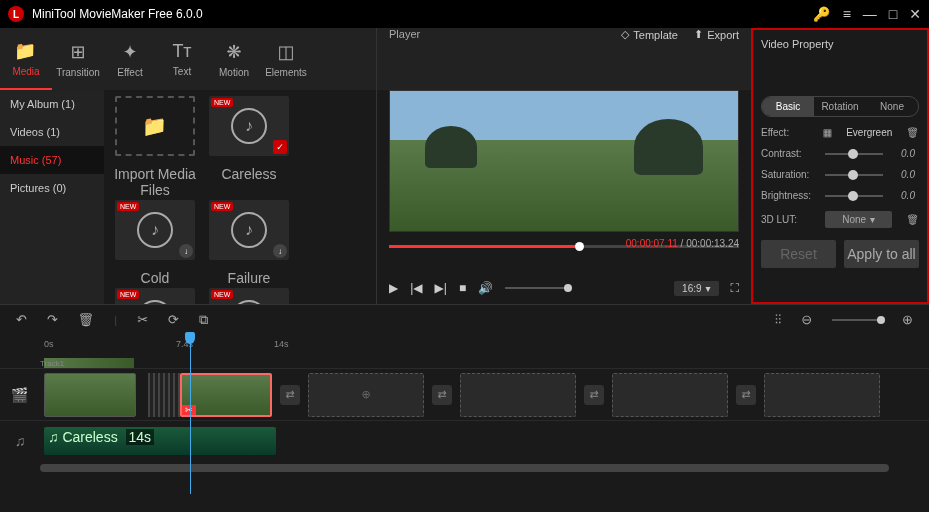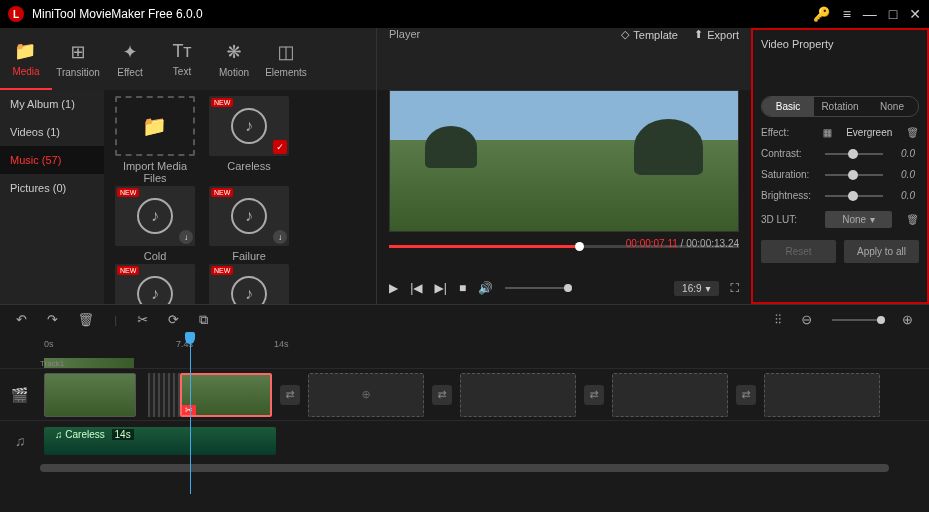--- a/index.html
+++ b/index.html
@@ -19,21 +19,21 @@
 .sidebar { width: 104px; background: #232323; }
 .side-item { padding: 8px 10px; cursor: pointer; font-size: 11px; color: #ccc; }
 .side-item.active { background: #111; color: #f33; }
 .downloadyt { color: #aaa; font-size: 10px; text-align: right; padding: 6px 8px; cursor: pointer; }
 .media-grid { flex: 1; padding: 4px 8px; overflow: hidden; }
 .media-row { display: flex; gap: 8px; margin-top: 2px; }
 .media-item { width: 86px; text-align: center; position: relative; }
 .media-thumb { width: 80px; height: 60px; background: #2a2a2a; border-radius: 2px; display: flex; align-items: center; justify-content: center; position: relative; margin: 0 auto; }
 .media-thumb.import { border: 2px dashed #555; background: transparent; }
 .media-thumb .circle { width: 36px; height: 36px; border: 2px solid #aaa; border-radius: 50%; display: flex; align-items: center; justify-content: center; font-size: 16px; color: #aaa; }
-.media-label { font-size: 11px; color: #aaa; margin-top: 4px; }
+.media-label { font-size: 14px; color: #aaa; margin-top: 10px; }
 .new-badge { position: absolute; top: 2px; left: 2px; background: #c00; color: #fff; font-size: 7px; padding: 1px 3px; border-radius: 2px; }
 .check-badge { position: absolute; bottom: 2px; right: 2px; width: 14px; height: 14px; background: #c00; border-radius: 2px; color: #fff; font-size: 9px; display: flex; align-items: center; justify-content: center; }
 .dl-btn { position: absolute; bottom: 2px; right: 2px; width: 14px; height: 14px; background: #444; border-radius: 50%; color: #fff; font-size: 8px; display: flex; align-items: center; justify-content: center; }
 .player-panel { flex: 1; background: #1a1a1a; display: flex; flex-direction: column; border-left: 1px solid #333; }
 .video { flex: 1; margin: 0 12px; background: linear-gradient(to bottom, #8ab5d6 0%, #8ab5d6 35%, #5a7a4a 35%, #3a5a2a 100%); position: relative; border: 1px solid #333; overflow: hidden; }
 .video::before { content: ''; position: absolute; top: 25%; left: 10%; width: 15%; height: 30%; background: #2a3a2a; border-radius: 50% 50% 10% 10%; }
 .video::after { content: ''; position: absolute; top: 20%; right: 10%; width: 20%; height: 40%; background: #2a3a2a; border-radius: 50% 50% 10% 10%; }
 .seek { height: 18px; margin: 6px 12px 16px; position: relative; }
 .seek-track { height: 3px; background: #444; position: relative; top: 7px; }
 .seek-fill { height: 3px; background: #f33; width: 53%; position: absolute; top: 7px; }
@@ -50,39 +50,39 @@
 .prop-tab { flex: 1; text-align: center; padding: 4px 0; cursor: pointer; font-size: 10px; }
 .prop-tab.active { background: #444; color: #fff; }
 .prop-row { display: flex; align-items: center; margin: 10px 0; gap: 14px; }
 .prop-row .lbl { width: 50px; }
 .prop-row .val { width: 22px; text-align: center; font-style: italic; }
 .slider { flex: 1; height: 2px; background: #555; position: relative; }
 .slider::after { content: ''; position: absolute; left: 40%; top: -4px; width: 10px; height: 10px; background: #ccc; border-radius: 50%; }
 .effect-name { flex: 1; color: #ccc; }
 .select3dlut { flex: 1; background: #444; padding: 3px 6px; border-radius: 2px; display: flex; justify-content: center; align-items: center; gap: 4px; }
 .prop-btns { display: flex; gap: 8px; margin-top: 12px; }
-.prop-btn { flex: 1; text-align: center; padding: 6px 0; background: #3a3a3a; border-radius: 2px; cursor: pointer; font-size: 10px; }
+.prop-btn { flex: 1; text-align: center; padding: 6px 0; background: #3a3a3a; border-radius: 2px; cursor: pointer; font-size: 14px; }
 .prop-btn.disabled { color: #666; }
 .toolbar { height: 30px; background: #1a1a1a; display: flex; align-items: center; padding: 0 16px; gap: 20px; border-top: 1px solid #333; }
 .toolbar .t { cursor: pointer; color: #aaa; font-size: 13px; }
 .toolbar .spacer { flex: 1; }
 .timeline { background: #1a1a1a; }
 .ruler { height: 20px; display: flex; align-items: center; padding-left: 60px; font-size: 9px; color: #888; position: relative; }
 .playhead-line { position: absolute; left: 190px; top: 0; width: 1px; height: 160px; background: #4ae; z-index: 5; }
 .playhead-line::before { content: ''; position: absolute; top: -2px; left: -5px; width: 10px; height: 12px; background: #4ae; border-radius: 2px 2px 50% 50%; }
 .track { display: flex; align-items: center; height: 52px; border-top: 1px solid #2a2a2a; }
 .track-head { width: 40px; display: flex; align-items: center; justify-content: center; color: #888; font-size: 14px; }
 .track-body { flex: 1; position: relative; height: 100%; display: flex; align-items: center; }
 .clip { height: 44px; background: linear-gradient(#5a7a4a, #3a5a2a); border: 1px solid #555; border-radius: 2px; position: relative; overflow: hidden; }
 .clip.selected { border: 2px solid #f66; }
 .clip.placeholder { background: #2a2a2a; border: 1px dashed #555; display: flex; align-items: center; justify-content: center; color: #666; }
 .clip-cut-badge { position: absolute; bottom: 0; left: 0; background: #f33; color: #fff; padding: 0 3px; font-size: 9px; }
 .swap { width: 20px; height: 20px; background: #333; border-radius: 3px; display: flex; align-items: center; justify-content: center; color: #888; margin: 0 8px; font-size: 11px; }
 .audio-clip { height: 28px; background: linear-gradient(#1a5a3a, #0a3a2a); border-radius: 2px; position: relative; }
-.audio-clip .label { position: absolute; top: 2px; left: 11px; font-size: 10px; color: #cfc; }
+.audio-clip .label { position: absolute; top: 2px; left: 4px; font-size: 14px; color: #cfc; }
 .explicit-ph { width: 32px; margin-left: 12px; }
 .ruler-mark { position: absolute; }
 .thumbbar { height: 14px; display: flex; align-items: flex-end; padding-left: 40px; }
 .thumbstrip { height: 10px; width: 90px; background: linear-gradient(90deg, #5a7a4a, #3a5a2a); margin-left: 4px; }
 </style>
 </head>
 <body>
 
 <div class="titlebar">
   <div class="logo">L</div>

